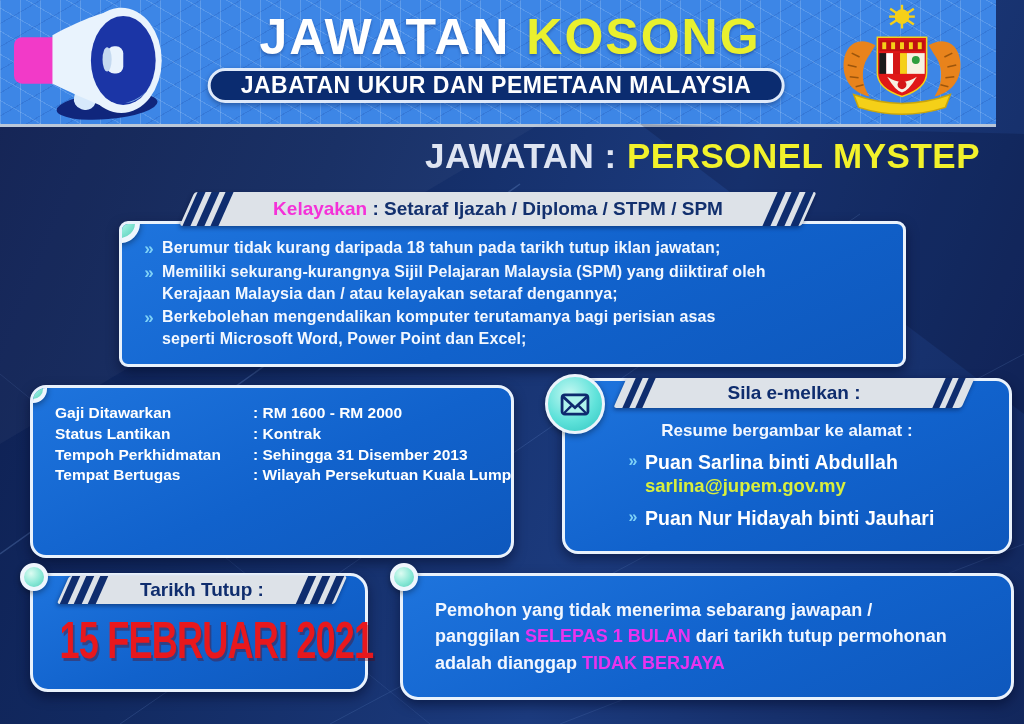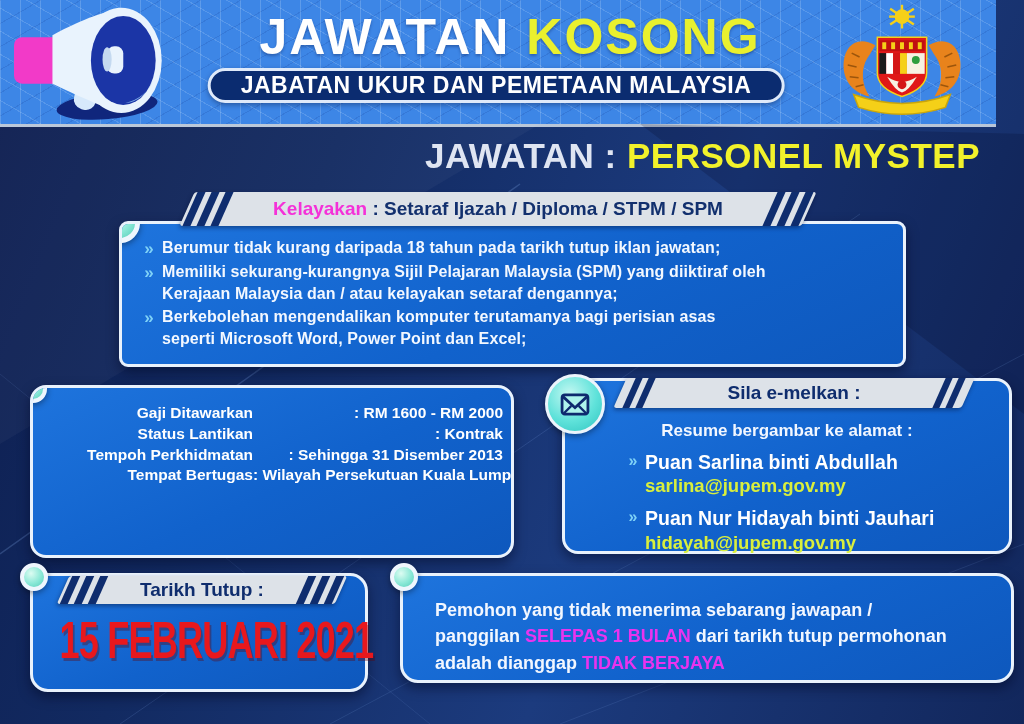--- a/index.html
+++ b/index.html
@@ -59,21 +59,21 @@
     position:absolute;border-radius:50%;z-index:8;
     background:radial-gradient(circle at 35% 32%,#dcfcf2 0%,#8ae8d6 55%,#57cbb9 100%);
     border:4px solid #eff6fd;box-shadow:0 2px 6px rgba(0,0,0,0.4);
   }
   
   .req-box{left:119px;top:221px;width:787px;height:146px;border-radius:9px;padding:13px 16px 8px 14px;overflow:hidden;}
   .req-item{display:flex;align-items:flex-start;}
   .req-marker{flex:none;width:26px;text-align:center;color:#7fd2f7;font-size:17px;font-weight:900;line-height:1.4;}
   .req-text{white-space:pre-wrap;color:#f3f8ff;font-size:16px;font-weight:700;line-height:1.4;letter-spacing:0.1px;}
   
-  .details-box{left:30px;top:385px;width:484px;height:173px;border-radius:16px;padding:15px 8px 10px 22px;overflow:hidden;text-align:right;}
+  .details-box{left:30px;top:385px;width:484px;height:173px;border-radius:16px;padding:15px 8px 10px 22px;overflow:hidden;}
   .detail-row{display:grid;grid-template-columns:198px 1fr;}
   .d-label{color:#ffffff;font-weight:800;font-size:15.5px;line-height:1.34;}
   .d-value{color:#ffffff;font-weight:800;font-size:15.5px;line-height:1.34;white-space:pre;}
   
   .email-box{left:562px;top:378px;width:450px;height:176px;border-radius:16px;}
   .email-bar{left:55px;top:-3px;width:336px;height:30px;padding:0 6px;font-size:19px;}
   .email-bar .stripes span{width:7px;background:#0f2d6e;}
   .email-circle{
     position:absolute;left:-20px;top:-7px;width:54px;height:54px;border-radius:50%;z-index:9;
     background:radial-gradient(circle at 40% 32%,#c4f8f2 0%,#5fe2da 55%,#2fc4c0 100%);
@@ -89,21 +89,21 @@
   
   .closing-box{left:30px;top:573px;width:338px;height:119px;border-radius:18px;}
   .closing-bar{left:30px;top:0px;width:278px;height:28px;font-size:19px;}
   .closing-date{
     position:absolute;top:40px;left:0;width:100%;text-align:center;
     font-size:43px;font-weight:900;color:#e8181d;letter-spacing:-1px;white-space:nowrap;
     transform:scale(0.84,1.22);transform-origin:center;
     text-shadow:2px 2px 0 rgba(100,0,0,0.35);
   }
   
-  .note-box{left:400px;top:573px;width:614px;height:110px;border-radius:18px;padding:21px 20px 0 32px;}
+  .note-box{left:400px;top:573px;width:614px;height:127px;border-radius:18px;padding:21px 20px 0 32px;}
   .note-line{color:#f2f7ff;font-size:18px;font-weight:800;line-height:1.46;white-space:pre-wrap;}
   .note-hl{color:#ea33ee;}
   
   .qual-bar{left:187px;top:192px;width:622px;height:34px;font-size:19px;}
   .qual-label{color:#f431d8;}
   .qual-value{color:#12306e;}
 </style>
 </head>
 <body>
 
@@ -256,21 +256,20 @@
           <span class="req-marker">»</span>
           <span>Puan Sarlina binti Abdullah</span>
         </div>
         <div class="contact-email">sarlina@jupem.gov.my</div>
       </div>
       <div class="contact">
         <div class="contact-name">
           <span class="req-marker">»</span>
           <span>Puan Nur Hidayah binti Jauhari</span>
         </div>
-        <div class="contact-email">hidayah@jupem.gov.my</div>
       </div>
     </div>
   </div>
 
   <div class="panel closing-box">
     <div class="dot" style="left:-13px;top:-13px;width:20px;height:20px;"></div>
     <div class="bar closing-bar">
       <div class="stripes">
           <span></span>
           <span></span>

